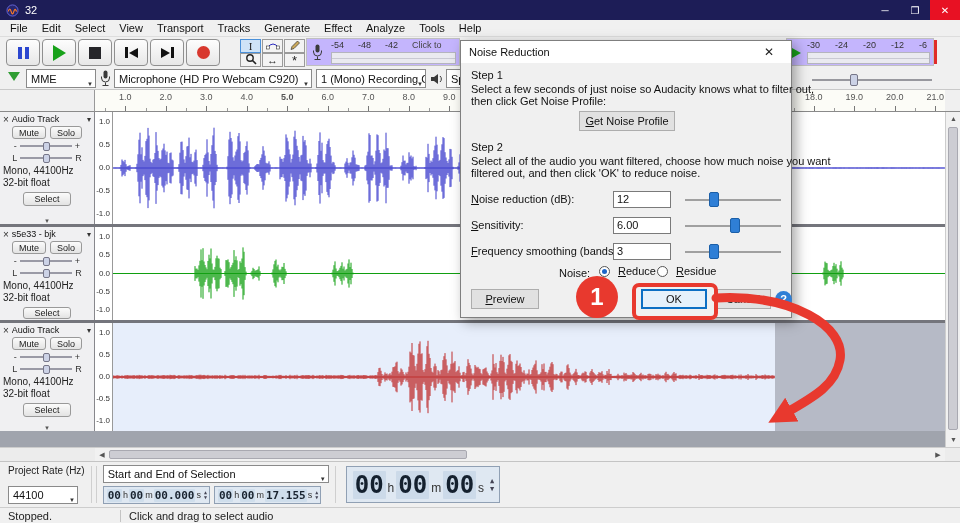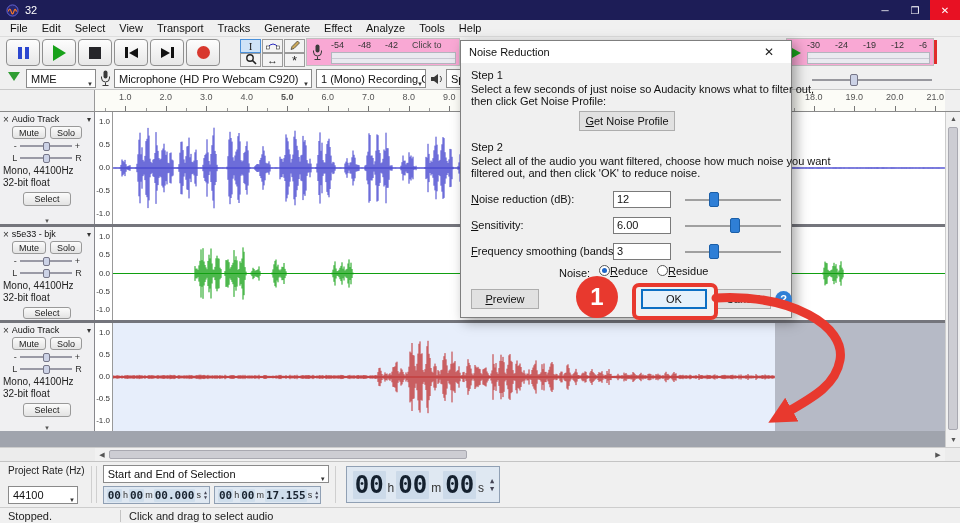--- a/index.html
+++ b/index.html
@@ -24,21 +24,21 @@
   .g-skip{display:flex;align-items:center;gap:1px}
   .g-bar{width:3px;height:11px;background:#111;display:block}
   .g-tl{width:0;height:0;border-right:9px solid #111;border-top:5.5px solid transparent;border-bottom:5.5px solid transparent;display:block}
   .g-tr{width:0;height:0;border-left:9px solid #111;border-top:5.5px solid transparent;border-bottom:5.5px solid transparent;display:block}
   .g-rec{width:13px;height:13px;border-radius:50%;background:#d8382e}
   .toolbtn{position:absolute;width:21px;height:14px;border:1px solid #9a9a9a;background:#f3f3f3;display:flex;align-items:center;justify-content:center;font-size:9px;line-height:1;color:#222}
   .toolbtn.active{background:#cfe3f7;border-color:#4a90d9}
   .gi-ibeam::after{content:"I";font-family:"Liberation Serif",serif;font-size:11px}
   .gi-shift::after{content:"\2194";font-size:11px}
   .gi-multi::after{content:"*";font-size:13px;margin-top:3px}
-  .meterbox{position:absolute;top:38px;height:28px;border:1px solid #bfbfbf;background:#f9a8d4}
+  .meterbox{position:absolute;top:38px;height:28px;border:1px solid #bfbfbf;background:#c4b5fd}
   .mscale{position:absolute;left:24px;top:1px;font-size:9px;color:#333;display:flex;white-space:nowrap}
   .mscale span{width:27px}
   .mtext{font-size:9px;color:#444}
   .mbars{position:absolute;left:24px;top:13px;right:3px;height:12px;border:1px solid #b4b4be;background:linear-gradient(#eaeaf0,#eaeaf0 45%,#c9c9d3 45%,#c9c9d3 55%,#eaeaf0 55%)}
   .pm-play{position:absolute;left:5px;top:9px;width:0;height:0;border-left:9px solid #18a21a;border-top:5px solid transparent;border-bottom:5px solid transparent}
   .cliplite{position:absolute;left:934px;top:40px;width:3px;height:24px;background:#e02b2b}
   .combo{position:absolute;top:69px;height:19px;background:#fff;border:1px solid #8a8a8a;font-size:11px;display:flex;align-items:center;padding:0 16px 0 4px;white-space:nowrap;overflow:hidden}
   .caret{position:absolute;right:2px;top:6px}
   .caret::after{content:"\25BC";font-size:6px;color:#333}
   .pin{position:absolute;left:8px;top:72px}
@@ -120,21 +120,21 @@
   .ulf::first-letter{text-decoration:underline}
   .dlg-btn{position:absolute;height:20px;background:#e1e1e1;border:1px solid #adadad;font-size:11px;text-align:center;line-height:18px;color:#111}
   .dlg-btn.focused{border:2px solid #0b6fc4;line-height:16px;background:#e5f1fb}
   .gnp{left:118px;top:48px;width:96px}
   .fld-row{position:absolute;left:0;right:0;height:18px}
   .fld-label{position:absolute;left:10px;top:2px}
   .fld-input{position:absolute;left:152px;top:0;width:58px;height:17px;background:#fff;border:1px solid #7a7a7a;padding:1px 3px}
   .fld-slider{position:absolute;left:224px;top:0;width:96px;height:17px}
   .fld-slider .groove{position:absolute;left:0;right:0;top:8px;height:2px;background:#a0a0a0}
   .fld-slider .thumb{position:absolute;top:1px;width:10px;height:15px;background:#2f7fd6;border:1px solid #1b5fa8;border-radius:2px}
-  .radio{display:inline-flex;align-items:flex-start;gap:0;position:absolute}
+  .radio{display:inline-flex;align-items:flex-end;gap:8px;position:absolute}
   .rdot{width:11px;height:11px;border:1px solid #555;border-radius:50%;background:#fff;position:relative}
   .rdot.on::after{content:"";position:absolute;left:2px;top:2px;width:5px;height:5px;border-radius:50%;background:#1d66c9}
   .helpbtn{position:absolute;left:314px;top:228px;width:17px;height:17px;border-radius:50%;background:#2f7fd6;color:#fff;font-size:11px;font-weight:bold;text-align:center;line-height:17px}
   
   .ann-okbox{position:absolute;left:632px;top:283px;width:86px;height:37px;border:4px solid #e8392e;border-radius:7px;z-index:60}
   .ann-badge{position:absolute;left:576px;top:276px;width:42px;height:42px;border-radius:50%;background:#e8392e;color:#fff;font-size:24px;font-weight:bold;display:flex;align-items:center;justify-content:center;z-index:60}
   .ann-arrow{position:absolute;left:692px;top:284px;z-index:60}
 </style>
 </head>
 <body>
@@ -244,21 +244,21 @@
       <span class="mtext">Click to</span>
     </span>
     <span class="mbars"></span>
   </div>
 
   <div class="meterbox" style="left:786px;width:148px">
     <span class="pm-play"></span>
     <span class="mscale" style="left:20px">
       <span style="width:28px">-30</span>
         <span style="width:28px">-24</span>
-        <span style="width:28px">-19</span>
+        <span style="width:28px">-20</span>
         <span style="width:28px">-12</span>
         <span style="width:28px">-6</span>
     </span>
     <span class="mbars" style="left:20px"></span>
   </div>
   <div class="cliplite"></div>
 
   <span class="pin"></span>
   <div class="combo" style="left:26px;width:70px">
       <span>MME</span>

